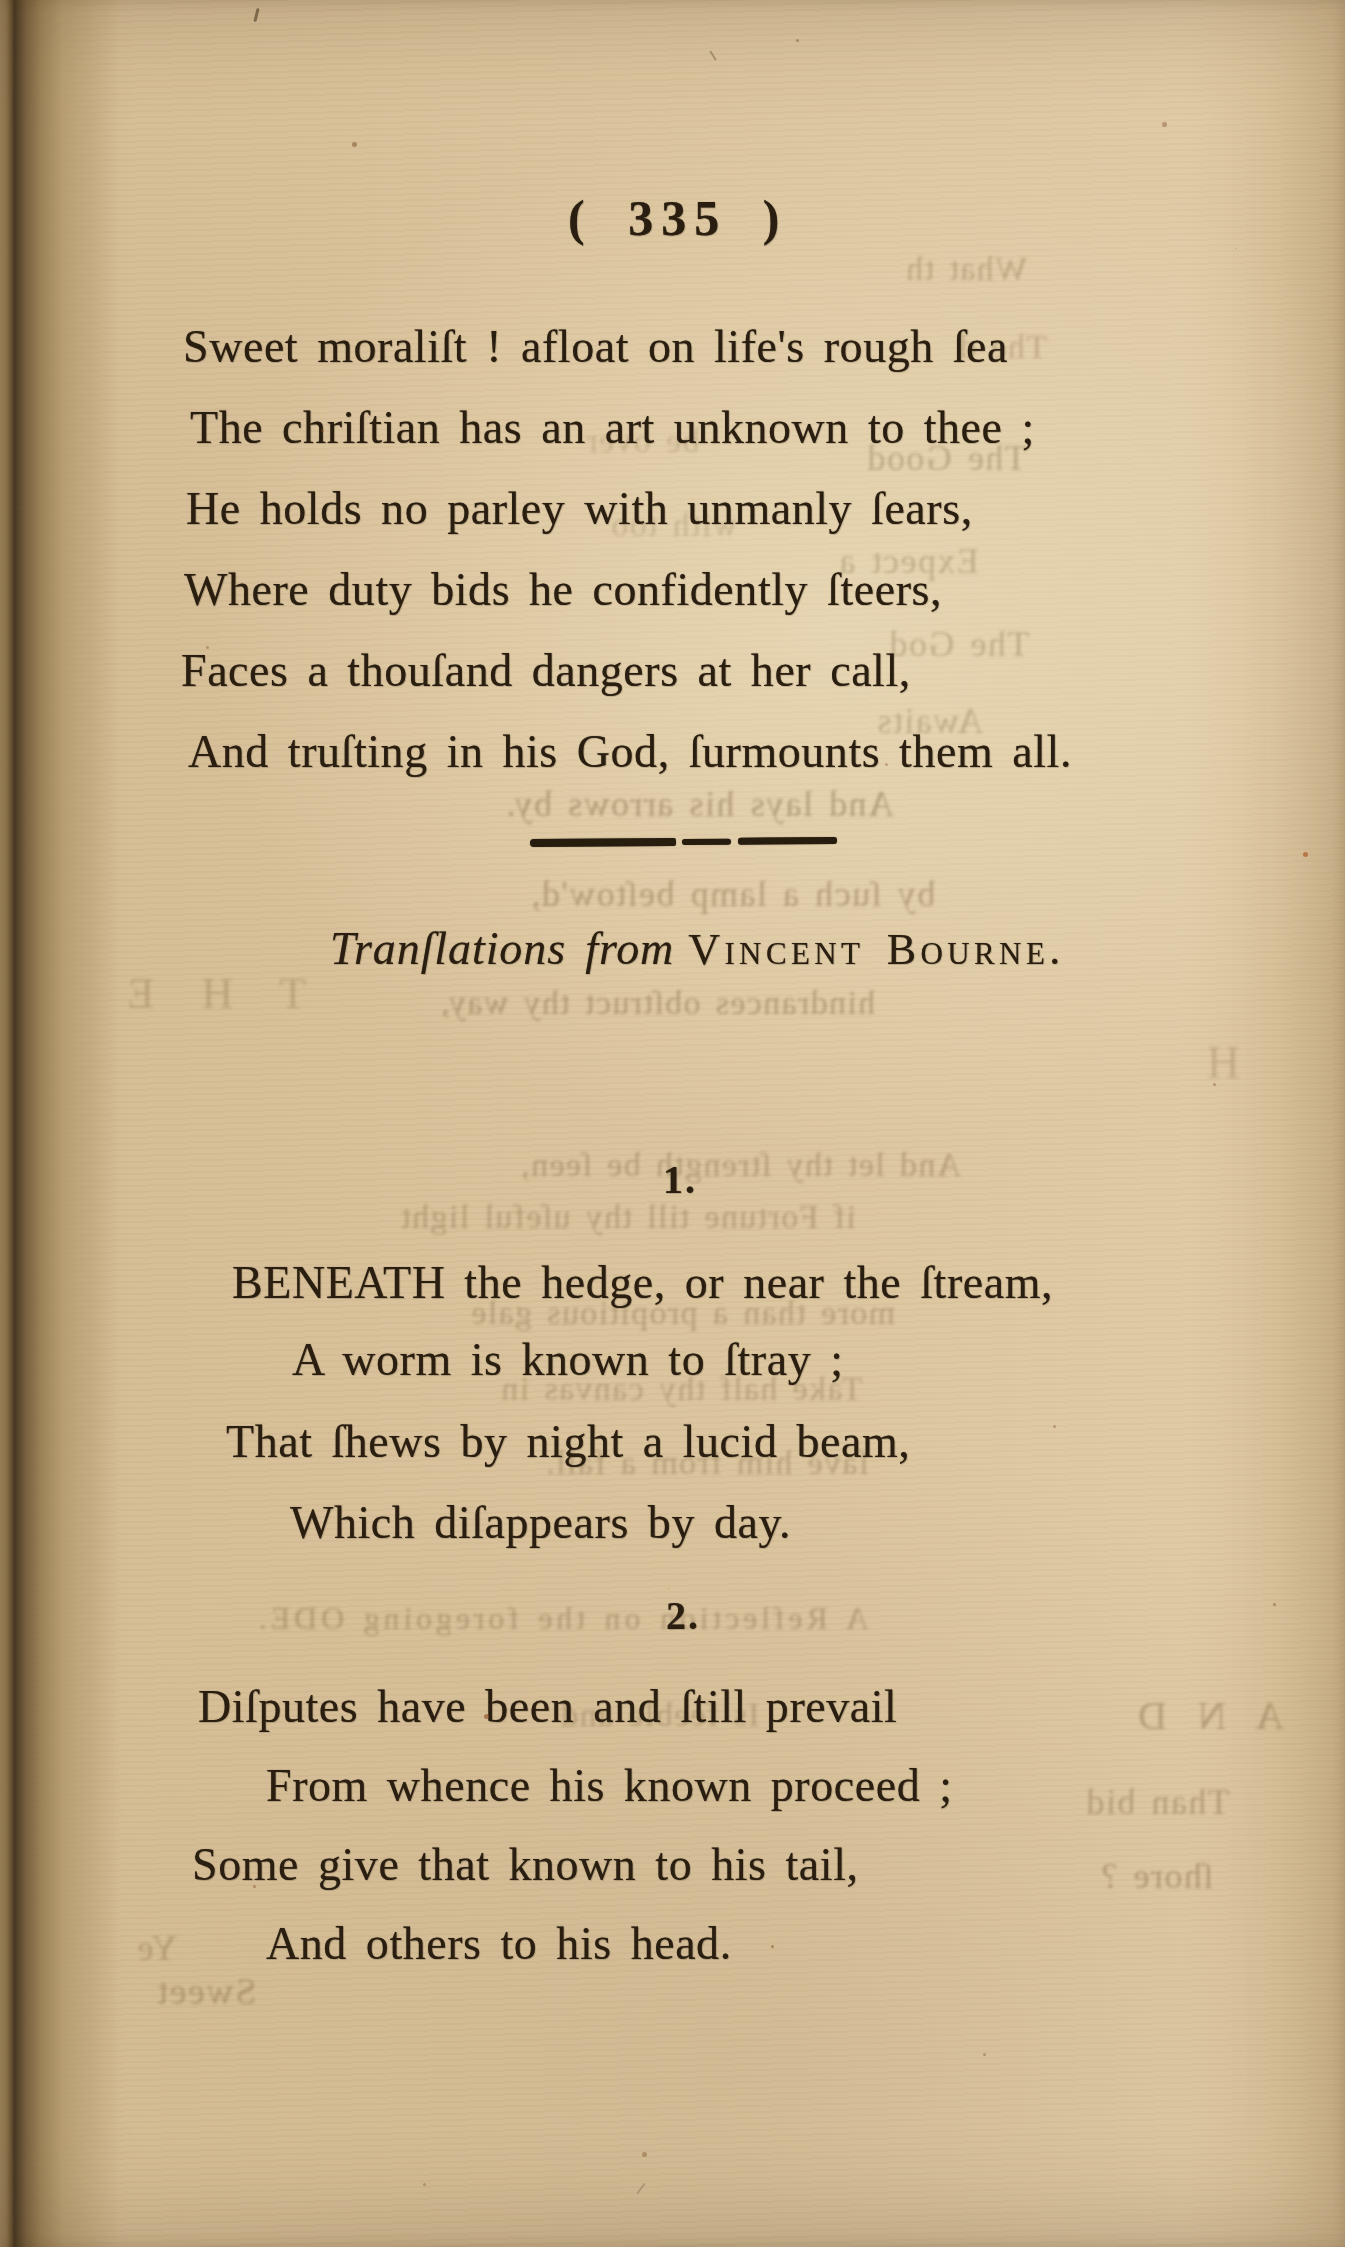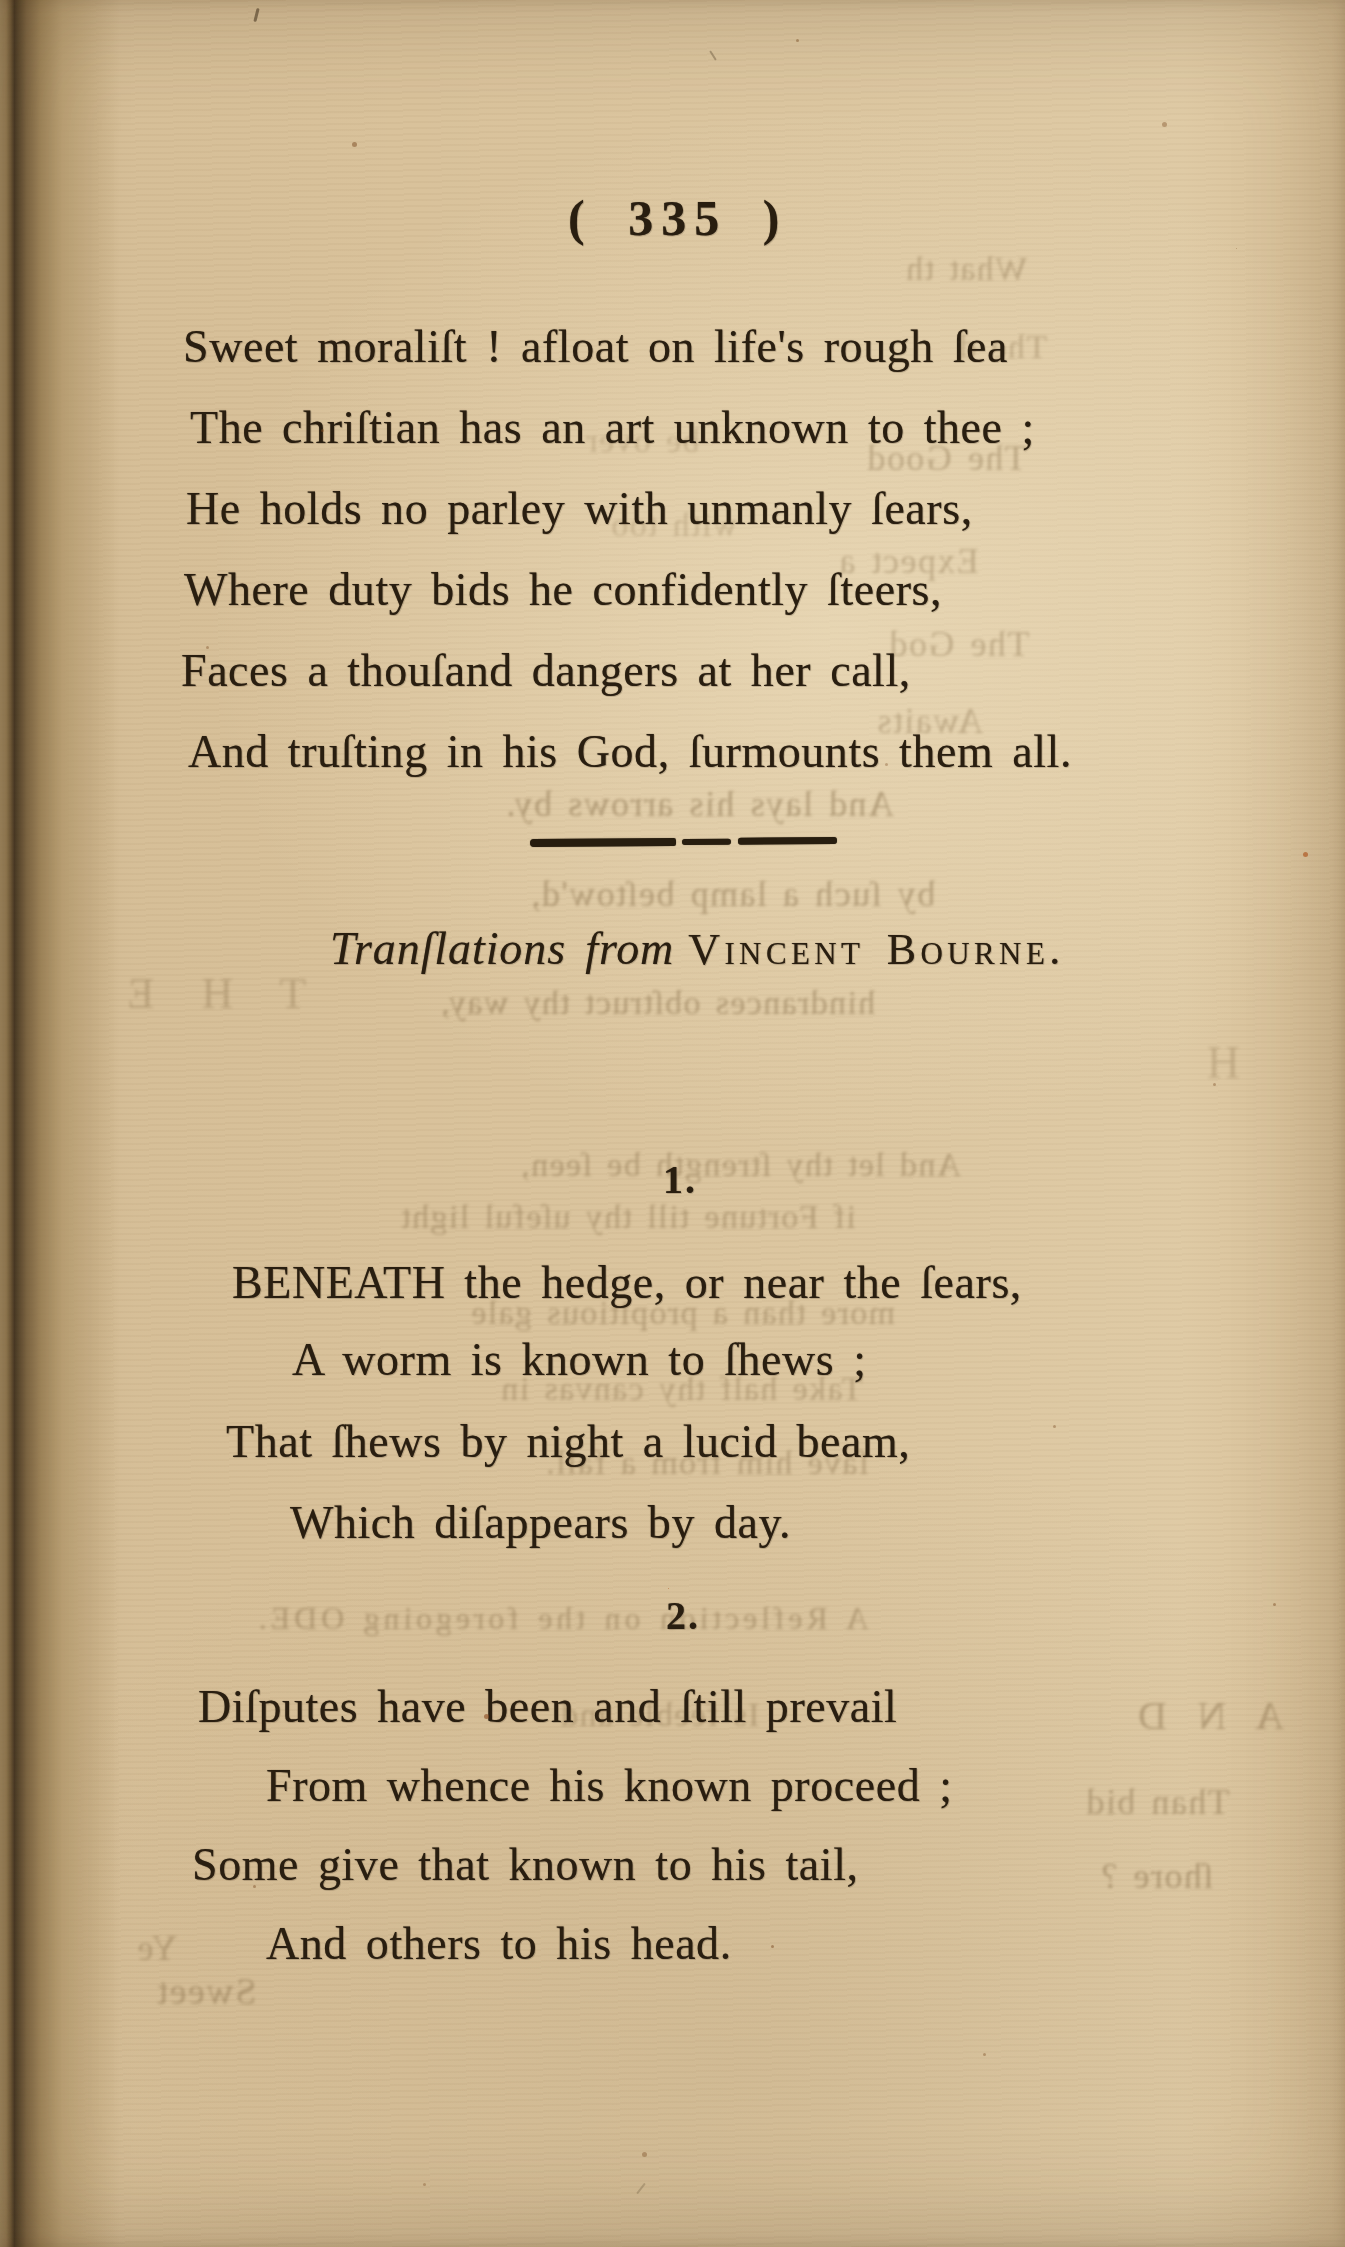--- a/index.html
+++ b/index.html
@@ -129,22 +129,22 @@
     <span class="d1"></span><span class="d2"></span><span class="d3"></span>
   </div>
 
   <div class="txt heading" style="left:330px;top:926px">
     <span class="it">Tranſlations from</span><span class="sc">Vincent Bourne.</span>
   </div>
 
 
   <div>
     <div class="txt snum" style="left:663px;top:1160px">1.</div>
-    <div class="txt pline" style="left:232px;top:1232px">BENEATH the hedge, or near the ſears,</div>
-    <div class="txt pline" style="left:292px;top:1309px">A worm is known to ſhews ;</div>
+    <div class="txt pline" style="left:232px;top:1232px">BENEATH the hedge, or near the ſtream,</div>
+    <div class="txt pline" style="left:292px;top:1309px">A worm is known to ſtray ;</div>
     <div class="txt pline" style="left:226px;top:1391px">That ſhews by night a lucid beam,</div>
     <div class="txt pline" style="left:290px;top:1472px">Which diſappears by day.</div>
 
     <div class="txt snum" style="left:666px;top:1596px">2.</div>
     <div class="txt pline" style="left:198px;top:1656px">Diſputes have been and ſtill prevail</div>
     <div class="txt pline" style="left:266px;top:1735px">From whence his known proceed ;</div>
     <div class="txt pline" style="left:192px;top:1814px">Some give that known to his tail,</div>
     <div class="txt pline" style="left:266px;top:1893px">And others to his head.</div>
   </div>
 

